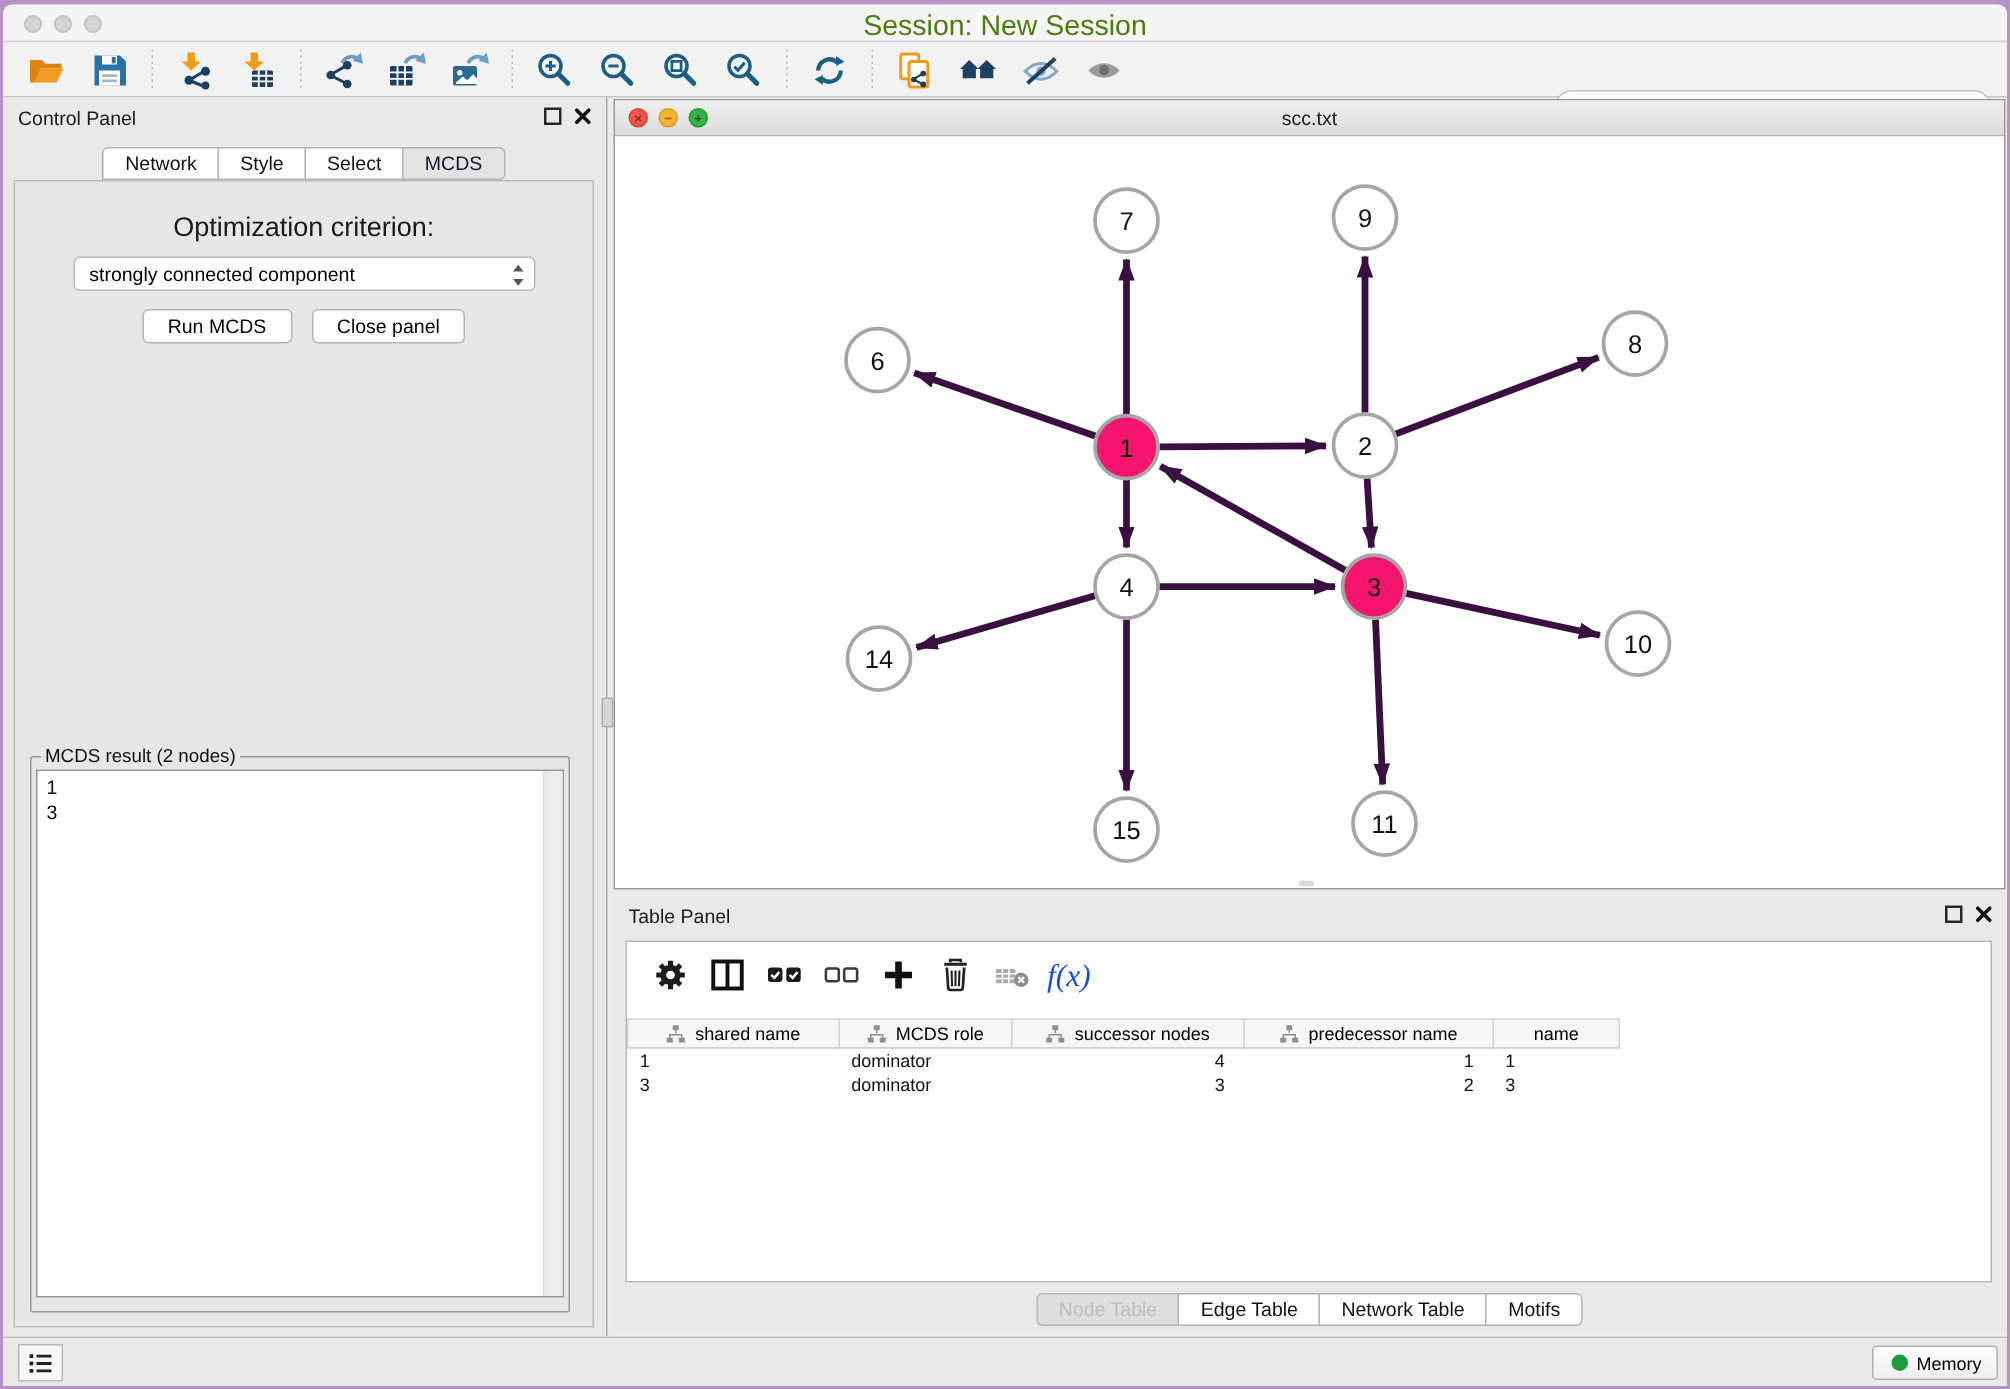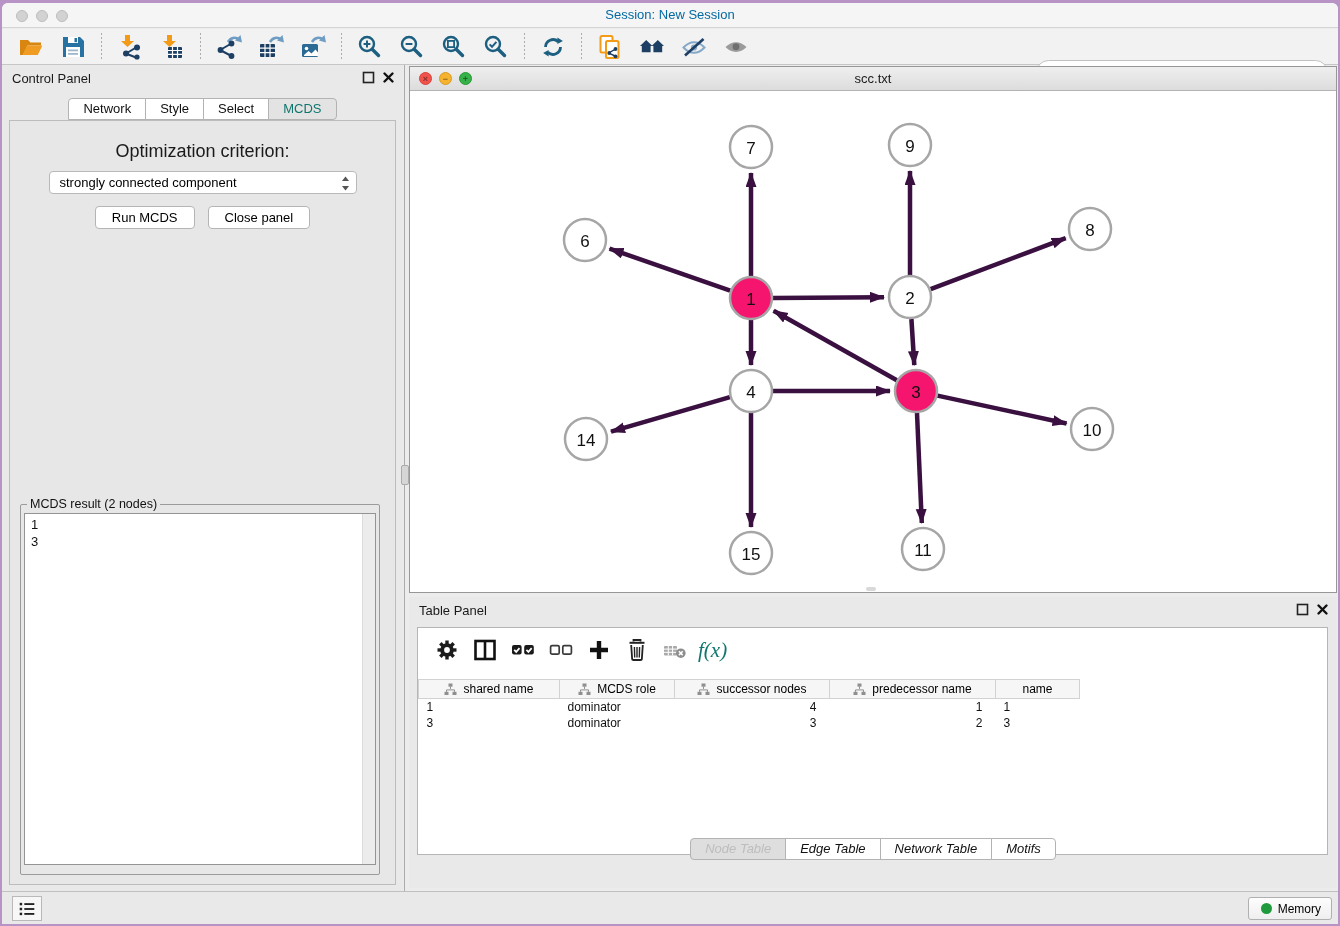--- a/index.html
+++ b/index.html
@@ -2,41 +2,41 @@
 <html><head>
 <meta charset="utf-8">
 <style>
   * { margin:0; padding:0; box-sizing:border-box; }
   html,body { width:1340px; height:926px; overflow:hidden; }
   body { font-family:"Liberation Sans","DejaVu Sans",sans-serif; background:#b793c6; position:relative; }
   .window { position:absolute; left:2px; top:3px; right:2px; bottom:2px; background:#ececec; border-radius:6px 6px 0 0; overflow:hidden; }
 
   
   .titlebar { position:absolute; left:0; top:0; right:0; height:25px; background:#f5f5f5; border-bottom:1px solid #d4d4d4; }
-  .titlebar .title { position:absolute; left:0; right:0; top:4px; text-align:center; font-size:13px; color:#0369a1; }
+  .titlebar .title { position:absolute; left:0; right:0; top:4px; text-align:center; font-size:19px; color:#4d7c0f; }
   .tl-dot { position:absolute; top:7px; width:12px; height:12px; border-radius:50%; background:#d2d2d2; border:1px solid #bdbdbd; }
 
   
   .toolbar { position:absolute; left:0; top:26px; right:0; height:36px; background:#f2f2f2; border-bottom:1px solid #c6c6c6; display:flex; align-items:center; padding-left:8px; }
   .tb { width:30px; height:30px; border:none; background:transparent; display:flex; align-items:center; justify-content:center; margin:0 6px; cursor:default; }
   .tb svg { width:26px; height:26px; }
   .tsep { width:1px; height:28px; margin:0 7px; background-image:linear-gradient(#adadad 40%, transparent 40%); background-size:1px 4px; }
   .searchbox { position:absolute; right:10px; top:31px; width:292px; height:25px; background:#fff; border:1px solid #c2c2c2; border-radius:13px; display:flex; align-items:center; padding-left:8px; }
   .searchbox input { border:none; outline:none; flex:1; font-size:13px; background:transparent; font-family:inherit; }
 
   
   .control-panel { position:absolute; left:0; top:62px; width:401px; bottom:33px; background:#e9e9e9; }
   .panel-head { position:relative; height:26px;padding-left:20px; }
   .panel-head .ptitle { position:absolute; left:10px; top:6px; font-size:13px; color:#1a1a1a; }
   .winbtns { position:absolute; right:8px; top:6px; display:flex; gap:7px; }
   .winbtns svg { width:13px; height:13px; }
   .cp-tabs { position:absolute; left:0; right:0; top:33px; display:flex; justify-content:center; }
   .tab { height:22px; line-height:20px; padding:0 14px; font-size:13px; background:#fff; border:1px solid #b3b3b3; margin-left:-1px; color:#111; cursor:default; }
   .tab:first-child { border-radius:4px 0 0 0; margin-left:0; }
-  .tab.sel { background:#e3e3e3; color:#0f766e; border-radius:0 4px 4px 0; }
+  .tab.sel { background:#e3e3e3; color:#0f172a; border-radius:0 4px 4px 0; }
   .tabs-bottom .tab:first-child { border-radius:4px 0 0 4px; }
   .tabs-bottom .tab:last-child { border-radius:0 4px 4px 0; }
   .tabs-bottom .tab.sel { background:#dedede; color:#bdbdbd; border-radius:4px 0 0 4px; }
   .cp-box { position:absolute; left:7px; right:7px; top:55px; bottom:6px; border:1px solid #bcbcbc; background:#e7e7e7; }
   .opt-label { margin-top:20px; text-align:center; font-size:18px; color:#1a1a1a; }
   .dropdown { position:relative; width:308px; height:23px; margin:9px auto 0; background:#fff; border:1px solid #b9b9b9; border-radius:4px; display:flex; align-items:center; padding:0 24px 0 10px; font-size:13px; cursor:default; }
   .dropdown .stepper { position:absolute; right:6px; top:4px; }
   .btnrow { display:flex; justify-content:center; gap:13px; margin-top:12px; }
   .pbtn { height:23px; padding:0 16px; font-size:13px; font-family:inherit; background:#fff; border:1px solid #b5b5b5; border-radius:4px; cursor:default; }
   .mcds-result { position:absolute; left:10px; right:15px; top:376px; height:378px; border:1px solid #9b9b9b; border-radius:2px; padding:2px 3px 3px; }
@@ -55,27 +55,27 @@
   .light { position:absolute; top:5px; width:13px; height:13px; border-radius:50%; font-size:9px; font-weight:bold; color:rgba(0,0,0,.45); text-align:center; line-height:12px; }
   .net-canvas { position:absolute; left:0; top:24px; width:926px; height:501px; background:#fff; }
   .canvas-handle { position:absolute; left:456px; bottom:1px; width:10px; height:4px; background:#d9d9d9; border-radius:2px; }
 
   
   .table-panel { position:absolute; left:407px; top:594px; width:928px; bottom:36px; background:#e9e9e9; }
   .tp-box { position:absolute; left:8px; right:9px; top:30px; height:228px; border:1px solid #b5b5b5; background:#fff; }
   .tp-toolbar { display:flex; align-items:center; height:44px; padding-left:14px; }
   .tpb { width:30px; height:30px; border:none; background:transparent; display:flex; align-items:center; justify-content:center; margin-right:8px; cursor:default; }
   .tpb svg { width:26px; height:26px; }
-  .fx { font-family:"Liberation Serif","DejaVu Serif",serif; font-style:italic; font-size:21px; color:#0f766e; }
+  .fx { font-family:"Liberation Serif","DejaVu Serif",serif; font-style:italic; font-size:21px; color:#1d4ed8; }
   .grid { margin-top:7px; border-collapse:collapse; table-layout:fixed; font-size:12px; }
   .grid th { background:#f6f6f6; border:1px solid #d2d2d2; font-weight:normal; height:19px; padding:0; }
   .grid .thc { display:flex; align-items:center; justify-content:center; gap:6px; }
   .grid td { height:16px; padding:0 8px; color:#111; border:none; }
   .grid td.num { text-align:right; padding-right:13px; }
-  .tp-tabs { position:absolute; left:0; right:0; bottom:28px; display:flex; justify-content:center;font-style:italic; }
+  .tp-tabs { position:absolute; left:0; right:0; bottom:4px; display:flex; justify-content:center; }
 
   
   .statusbar { position:absolute; left:0; right:0; bottom:0; height:33px; background:#e9e9e9; border-top:1px solid #c0c0c0; }
   .list-btn { position:absolute; left:10px; top:4px; width:30px; height:25px; background:#f7f7f7; border:1px solid #b9b9b9; display:flex; align-items:center; justify-content:center; cursor:default; }
   .list-btn svg { width:20px; height:20px; }
   .mem-btn { position:absolute; right:6px; top:5px; height:23px; padding:0 10px 0 12px; background:linear-gradient(#fdfdfd,#efefef); border:1px solid #b0b0b0; border-radius:3px; font-size:12px; font-family:inherit; display:flex; align-items:center; gap:6px; cursor:default; }
   .gdot { width:11px; height:11px; border-radius:50%; background:#1f9a3c; display:inline-block; }
 </style>
 </head>
 <body>

